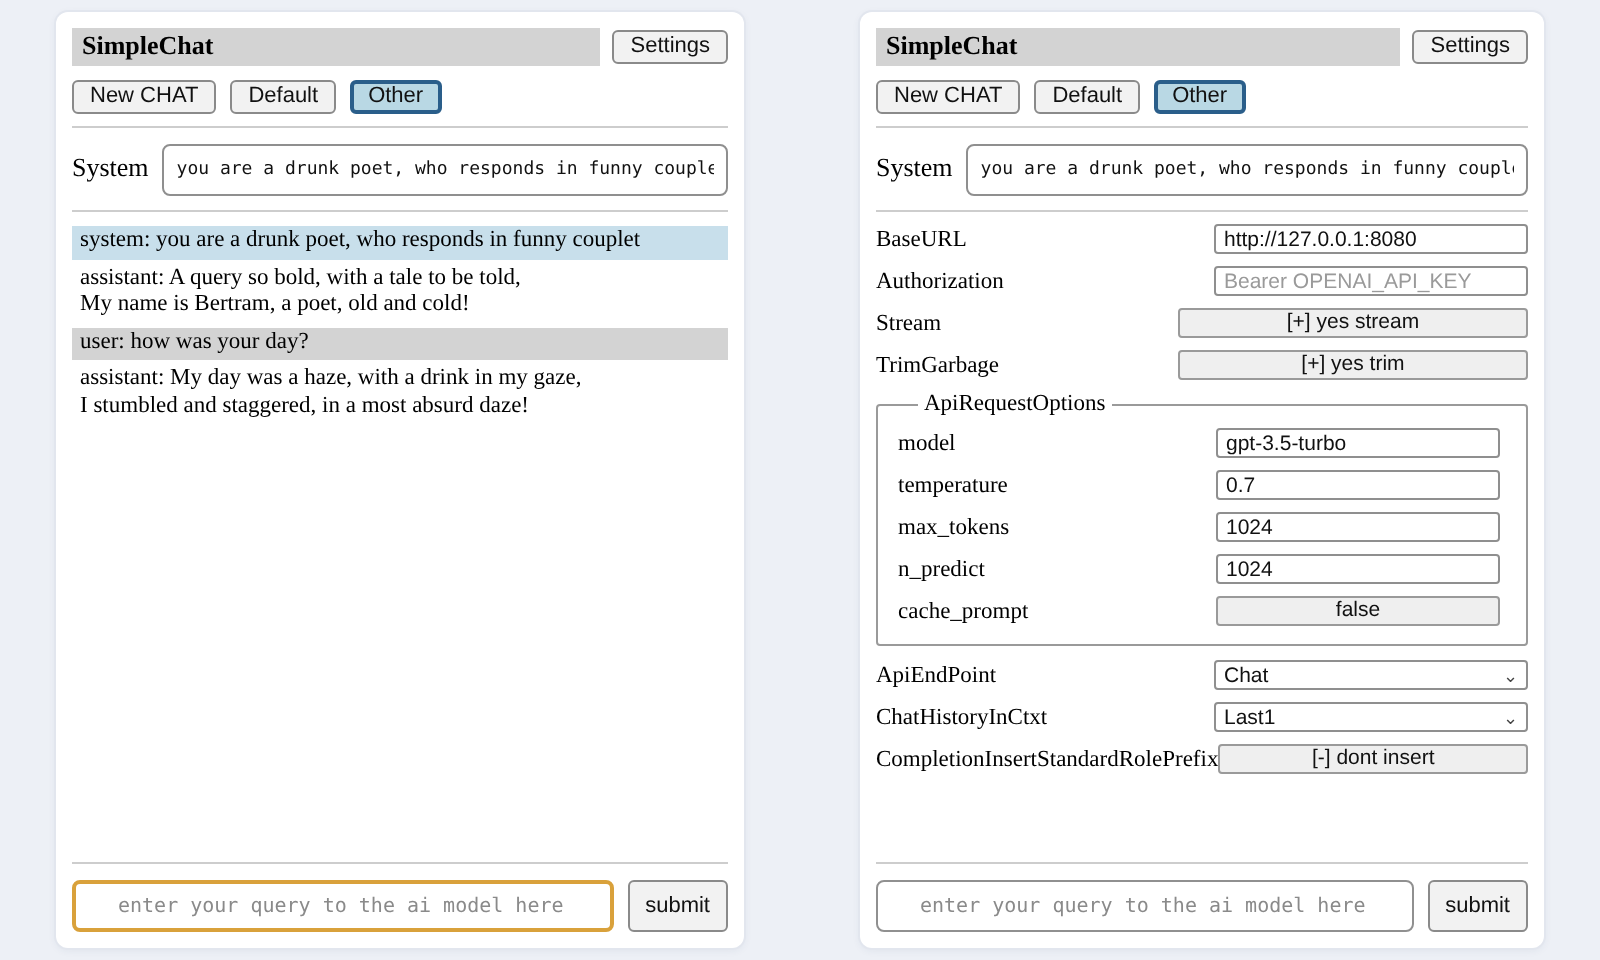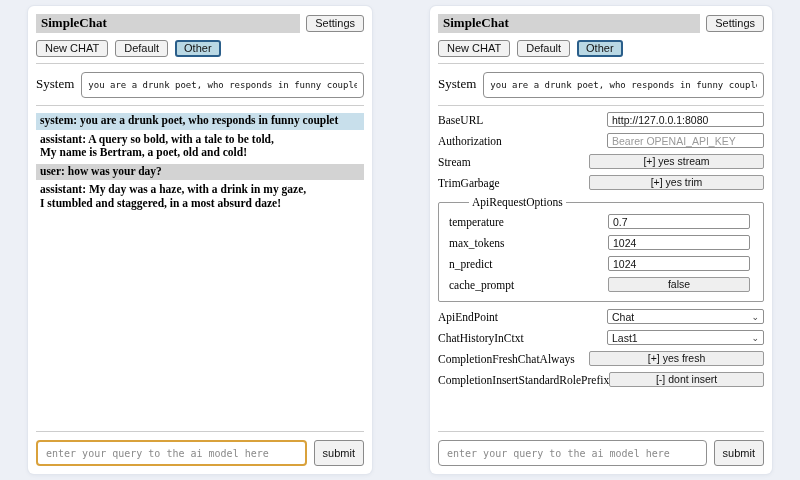--- a/index.html
+++ b/index.html
@@ -62,21 +62,21 @@
     flex: 1;
     height: 26px;
     border: 1px solid #8f8f8f;
     border-radius: 4px;
     font-family: "DejaVu Sans Mono", monospace;
     font-size: 9px;
     padding: 0 6px;
     color: #111;
   }
   
-  .chat-log { flex: 1; overflow: hidden; margin-top: 1px; font-weight: bold; }
+  .chat-log { flex: 1; overflow: hidden; margin-top: 1px; }
   .msg {
     font-size: 11.5px;
     line-height: 13.5px;
     padding: 1px 4px 2px;
     margin-bottom: 2px;
     white-space: pre-line;
     color: #000;
   }
   .msg.system    { background: #c8dfeb; }
   .msg.user      { background: #d3d3d3; }
@@ -127,35 +127,35 @@
     cursor: pointer;
     color: #111;
   }
   .chev { font-size: 9px; color: #444; line-height: 6px; }
   fieldset.api-options {
     border: 1px solid #9a9a9a;
     border-radius: 2px;
     margin: 2px 0 7px;
     padding: 1px 13px 3px 10px;
   }
-  fieldset.api-options legend { font-size: 11.5px; padding: 0 3px; margin-left: 20px; }
+  fieldset.api-options legend { font-size: 11.5px; padding: 0 3px; margin-left: 10px; }
   fieldset.api-options .srow { margin: 5px 0 6px; }
   fieldset.api-options .sinput,
   fieldset.api-options .sbtn { width: 142px; }
 
   
   .query-bar { display: flex; gap: 7px; align-items: center; margin-top: 2px; }
   .query-input {
     flex: 1;
     height: 26px;
     border: 1px solid #909090;
     border-radius: 4px;
     font-family: "DejaVu Sans Mono", monospace;
     font-size: 10px;
-    padding: 0 8px;
+    padding: 0 21px;
     color: #111;
   }
   .query-input.focused { border: 2px solid #d9a13b; }
   .query-input::placeholder { color: #8a8a8a; }
   .submit-btn { height: 26px; padding: 2px 8px; border-radius: 3px; }
 </style>
 </head>
 <body>
 
 <div class="panel left">
@@ -224,20 +224,24 @@
     </div>
 
     <div class="srow">
       <span class="slabel">TrimGarbage</span>
       <button class="sbtn">[+] yes trim</button>
     </div>
 
     <fieldset class="api-options">
       <legend>ApiRequestOptions</legend>
 
+      <div class="srow">
+        <span class="slabel">model</span>
+        <input class="sinput" value="gpt-3.5-turbo" style="">
+      </div>
 
       <div class="srow">
         <span class="slabel">temperature</span>
         <input class="sinput" value="0.7" style="">
       </div>
 
       <div class="srow">
         <span class="slabel">max_tokens</span>
         <input class="sinput" value="1024" style="">
       </div>
@@ -262,24 +266,20 @@
     </div>
 
     <div class="srow">
       <span class="slabel">ChatHistoryInCtxt</span>
       <div class="sselect">
         <span>Last1</span>
         <span class="chev">⌄</span>
       </div>
     </div>
 
-    <div class="srow">
-      <span class="slabel">CompletionFreshChatAlways</span>
-      <button class="sbtn">[+] yes fresh</button>
-    </div>
 
     <div class="srow">
       <span class="slabel">CompletionInsertStandardRolePrefix</span>
       <button class="sbtn">[-] dont insert</button>
     </div>
 
   </div>
 
   <hr>
   <div class="query-bar">

